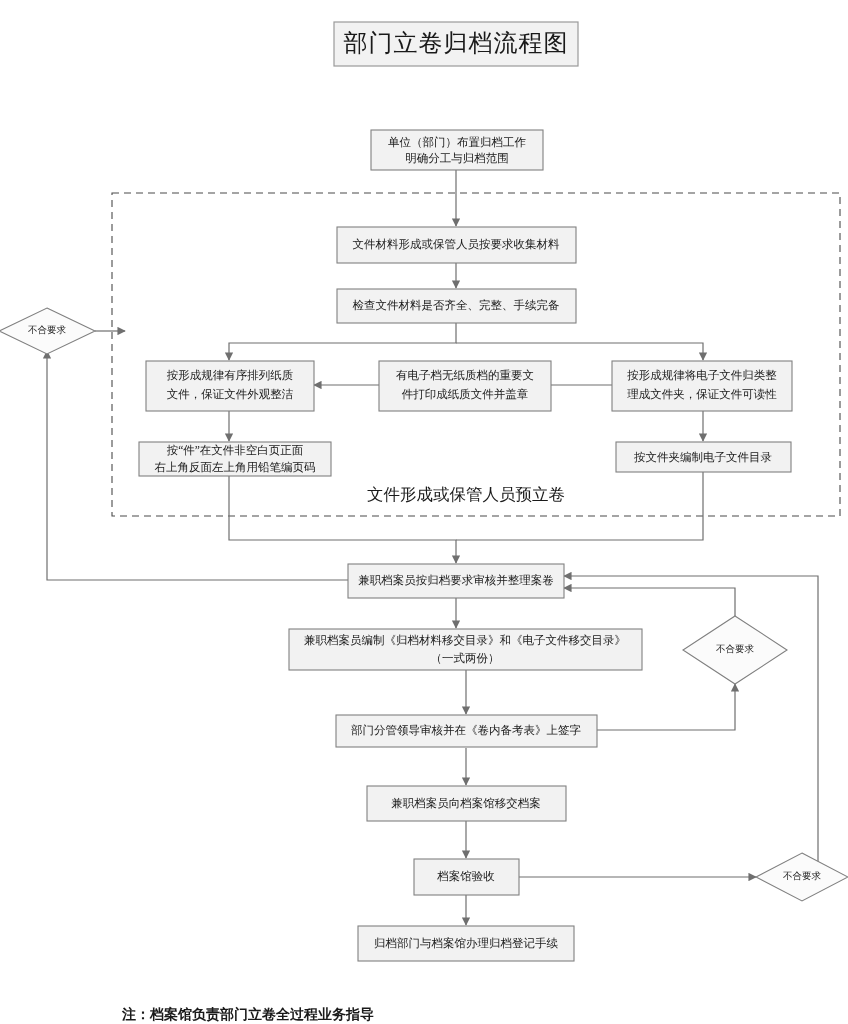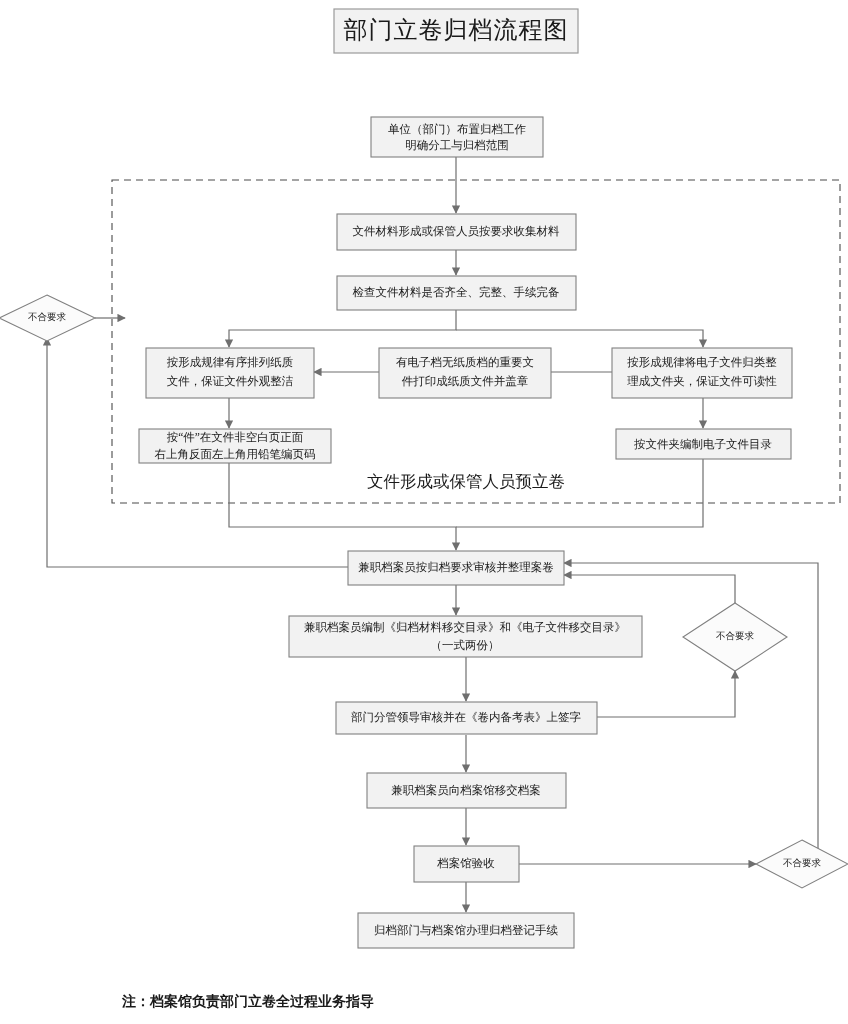--- a/index.html
+++ b/index.html
@@ -9,21 +9,21 @@
   }
   body {
     width: 848px;
     height: 1024px;
     font-family: "Liberation Serif", "DejaVu Serif", serif;
     overflow: hidden;
     position: relative;
   }
   #chart-root {
     position: absolute;
-    left: 0; top: 0;
+    left: 0; top: 13px;
     width: 848px;
     height: 948px;
   }
   svg.flow {
     display: block;
     width: 848px;
     height: 1024px;
   }
   .node-box {
     fill: #f2f2f2;

